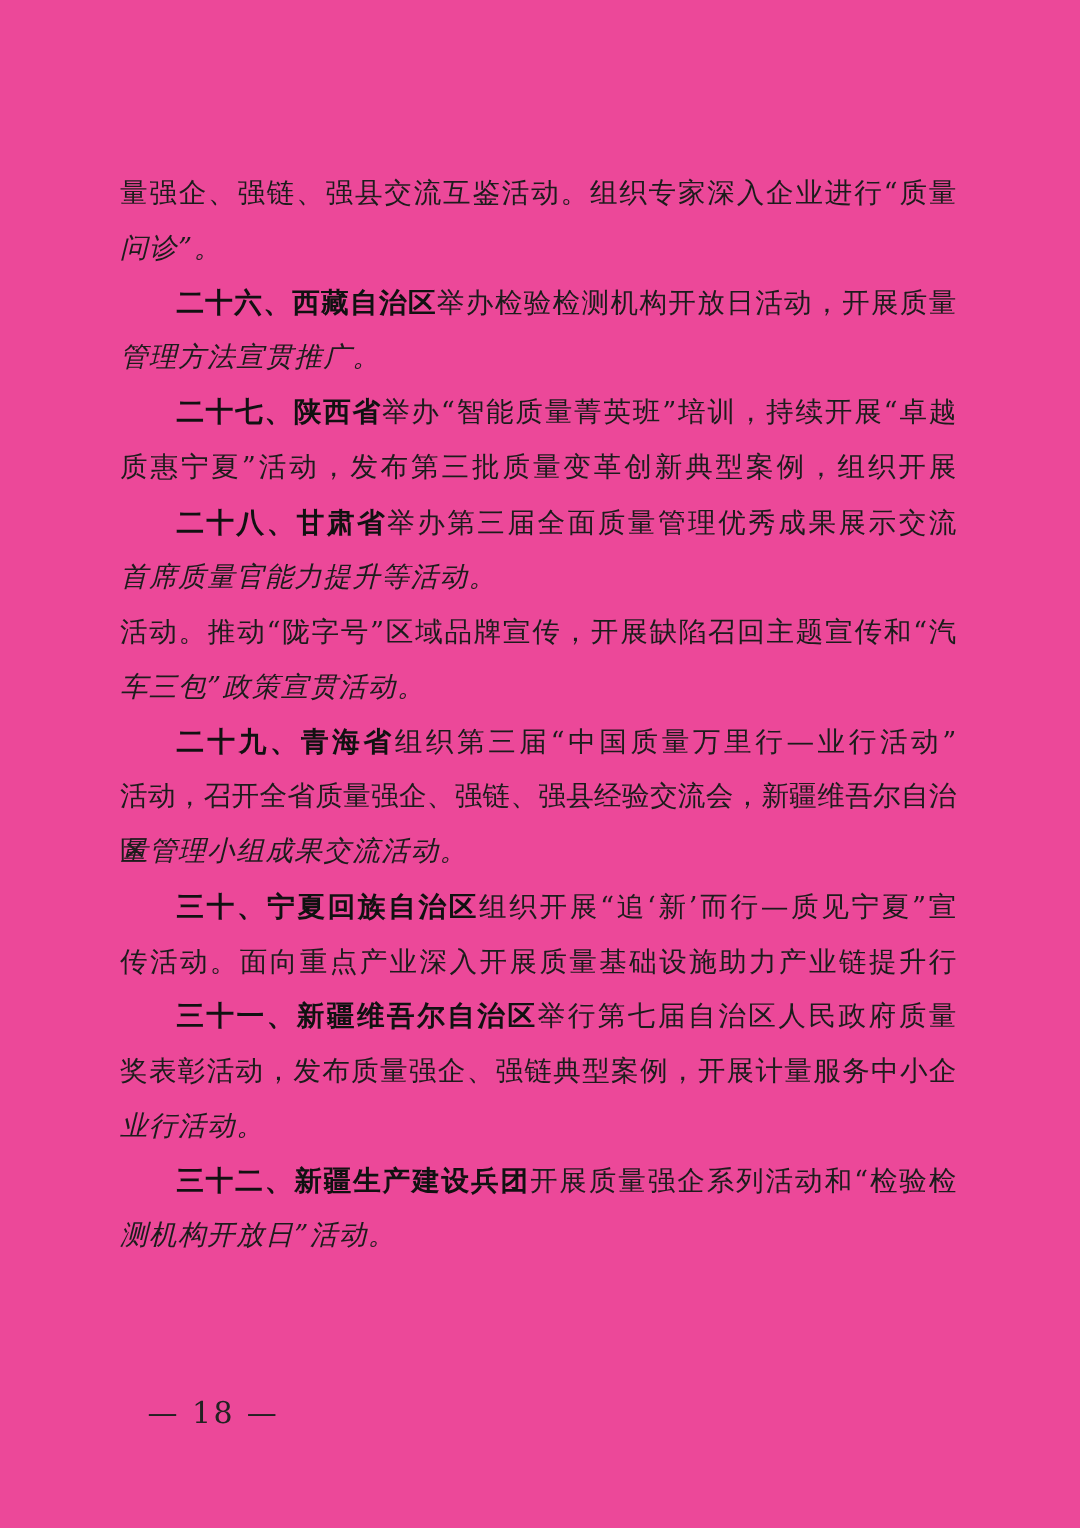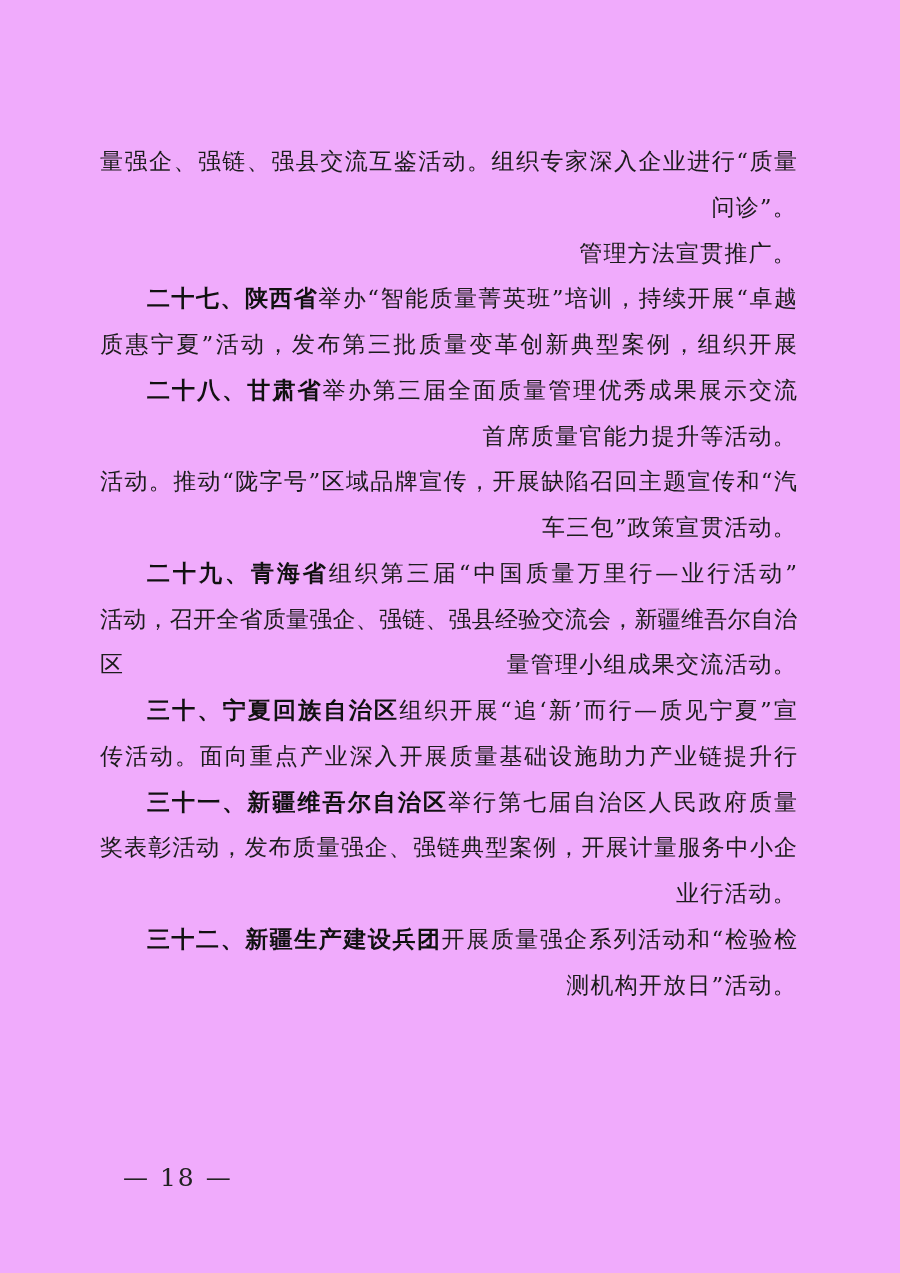--- a/index.html
+++ b/index.html
@@ -10,21 +10,21 @@
   body {
     width: 900px;
     height: 1273px;
     position: relative;
     overflow: hidden;
     font-family: "DejaVu Serif", serif;
   }
   .page {
     position: absolute;
     inset: 0;
-    background: #f0abfc;
+    background: #ec4899;
   }
   .content {
     position: absolute;
     left: 100px;
     top: 139px;
     width: 697px;
   }
   .line {
     height: 45.75px;
     line-height: 45.75px;
@@ -33,22 +33,23 @@
     white-space: normal;
     overflow: visible;
   }
   
   .fill {
     text-align: justify;
     text-align-last: justify;
   }
   
   .end {
-    text-align: right;
+    text-align: left;
     letter-spacing: 1.2px;
+    font-style: italic;
   }
   
   .indent {
     padding-left: 47px;
   }
   
   .lead {
     font-weight: 700;
     font-family: "DejaVu Sans", sans-serif;
     color: #111111;
@@ -70,20 +71,21 @@
 <body>
 
 <div class="page">
 
   <div class="content">
 
     <div class="line fill"><span>量强企、强链、强县交流互鉴活动。组织专家深入企业进行“质量</span></div>
 
     <div class="line end"><span>问诊”。</span></div>
 
+    <div class="line fill indent"><span class="lead">二十六、西藏自治区</span><span>举办检验检测机构开放日活动，开展质量</span></div>
 
     <div class="line end"><span>管理方法宣贯推广。</span></div>
 
     <div class="line fill indent"><span class="lead">二十七、陕西省</span><span>举办“智能质量菁英班”培训，持续开展“卓越</span></div>
 
     <div class="line fill"><span>质惠宁夏”活动，发布第三批质量变革创新典型案例，组织开展</span></div>
 
     <div class="line fill indent"><span class="lead">二十八、甘肃省</span><span>举办第三届全面质量管理优秀成果展示交流</span></div>
 
     <div class="line end"><span>首席质量官能力提升等活动。</span></div>

